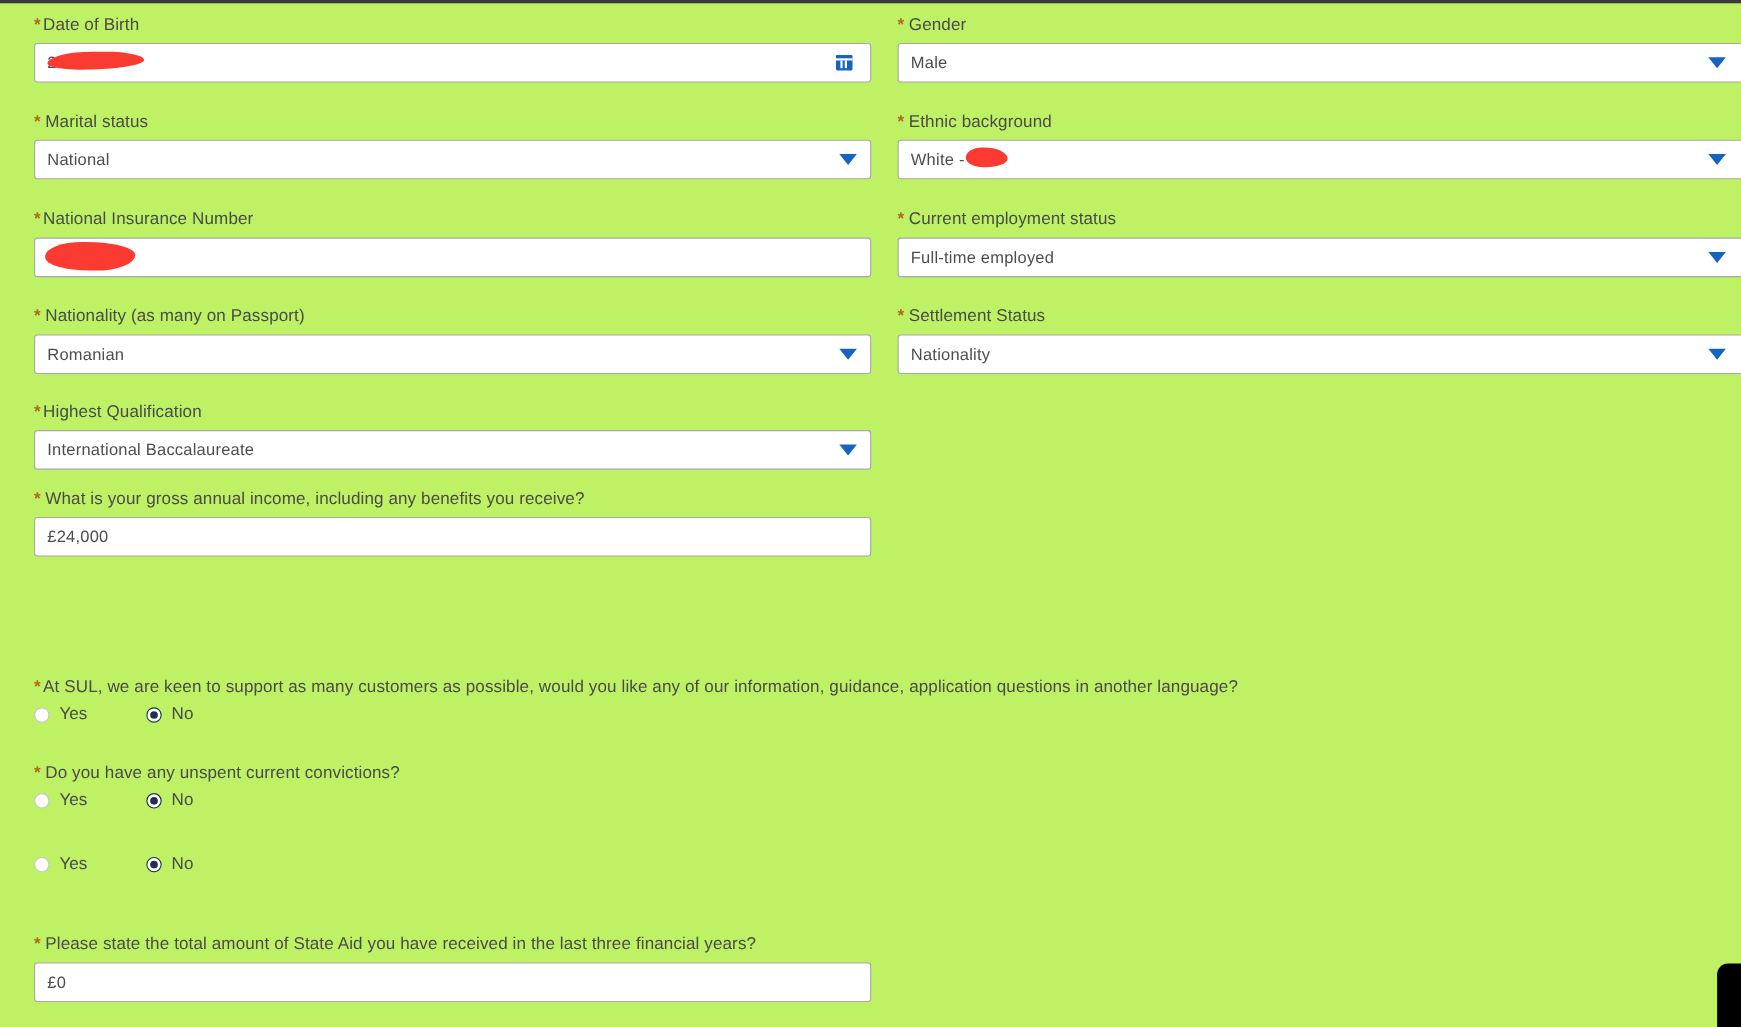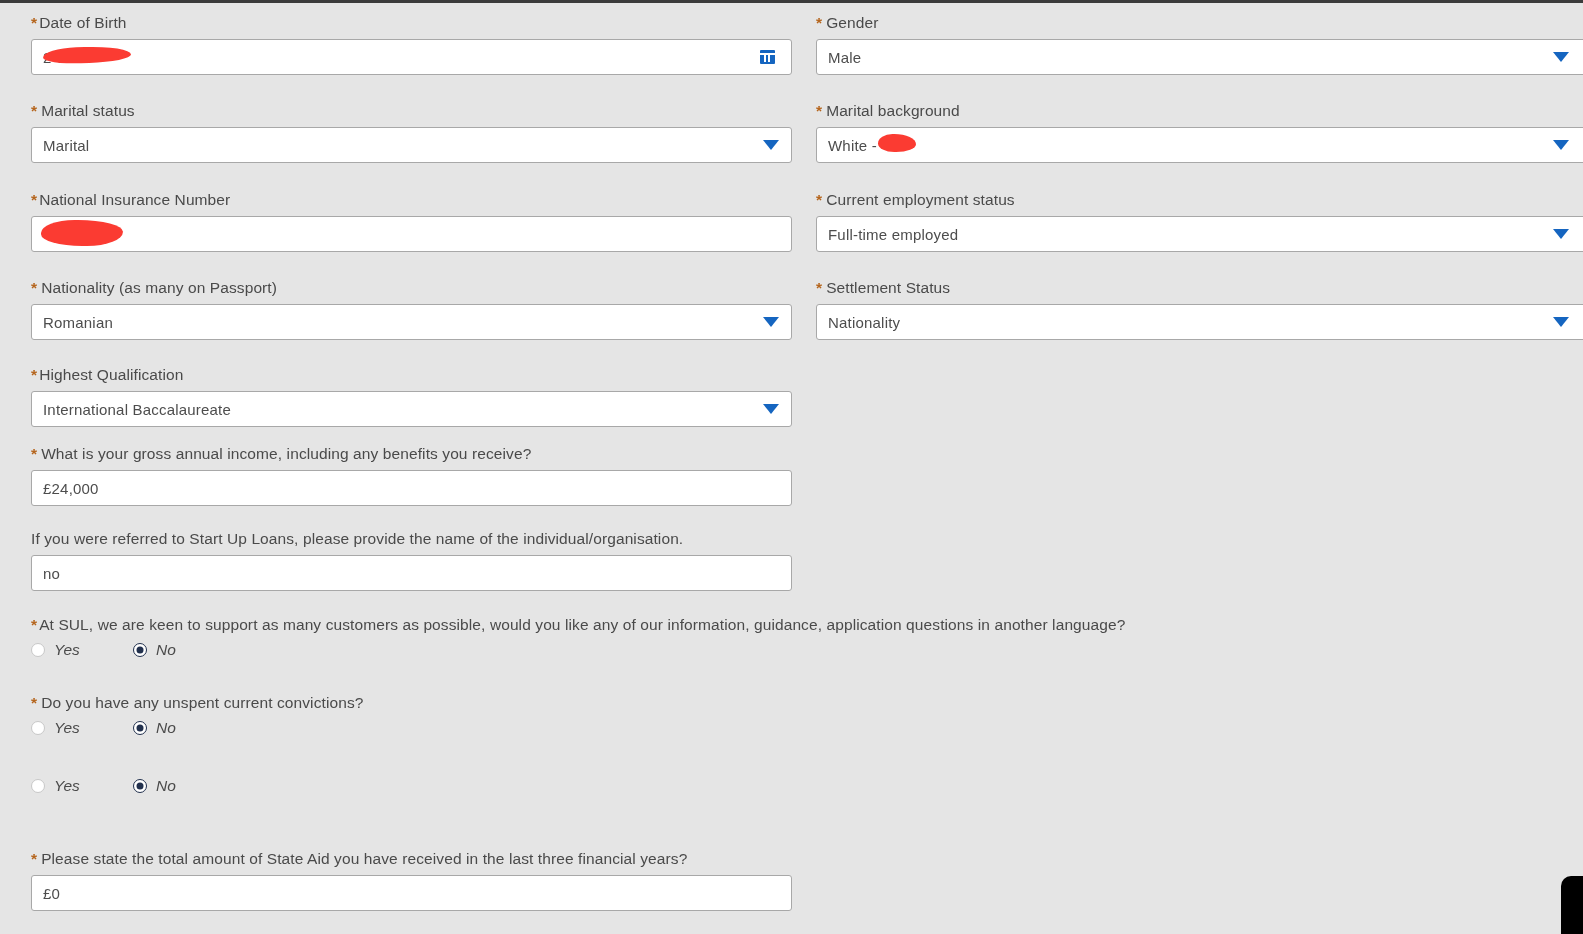--- a/index.html
+++ b/index.html
@@ -6,21 +6,21 @@
   html, body {
     margin: 0; padding: 0;
     width: 1583px; height: 934px;
     background: #ffffff;
     font-family: "Liberation Sans", sans-serif;
     overflow: hidden;
   }
   .page {
     position: relative;
     width: 1583px; height: 934px;
-    background: #e5e5e5;
+    background: #bef264;
     border-top: 3px solid #3b3b3b;
     overflow: hidden;
   }
 
   
   .col-left  { position: absolute; left: 31px;  width: 761px; }
   .col-right { position: absolute; left: 816px; width: 800px; }
 
   .field { position: absolute; }
 
@@ -105,21 +105,21 @@
     width: 82px; height: 26px;
     border-radius: 45% 60% 48% 55% / 55% 50% 60% 50%;
   }
   .redact.eth {
     left: 61px; top: 6px;
     width: 38px; height: 18px;
     border-radius: 40% 60% 55% 45% / 55% 60% 45% 50%;
   }
 
   
-  .radio-row { display: flex; align-items: flex-start; margin-top: 5px; font-style: italic; }
+  .radio-row { display: flex; align-items: flex-start; margin-top: 5px; }
   .radio-opt { display: flex; align-items: center; cursor: pointer; }
   .radio-opt.first { width: 102px; }
   .radio-dot {
     width: 14px; height: 14px;
     border-radius: 50%;
     border: 1.6px solid #c8c8c8;
     background: #ffffff;
     position: relative;
     flex: none;
   }
@@ -175,21 +175,21 @@
     <div class="control">
       <span class="value">2          7</span>
       <span class="redact dob"></span>
       <span class="cal-icon"></span>
     </div>
   </div>
 
   <div class="field col-left" style="top:99px">
     <div class="label"><span class="req sp">*</span><span>Marital status</span></div>
     <div class="control">
-      <span class="value">Marital</span>
+      <span class="value">National</span>
       <span class="caret"></span>
     </div>
   </div>
 
   <div class="field col-left" style="top:188px">
     <div class="label"><span class="req">*</span><span>National Insurance Number</span></div>
     <div class="control">
       <span class="value"></span>
       <span class="redact nin"></span>
     </div>
@@ -211,26 +211,20 @@
     </div>
   </div>
 
   <div class="field col-left" style="top:442px">
     <div class="label"><span class="req sp">*</span><span>What is your gross annual income, including any benefits you receive?</span></div>
     <div class="control">
       <span class="value">£24,000</span>
     </div>
   </div>
 
-  <div class="field col-left" style="top:527px">
-    <div class="label"><span>If you were referred to Start Up Loans, please provide the name of the individual/organisation.</span></div>
-    <div class="control">
-      <span class="value">no</span>
-    </div>
-  </div>
 
   <div class="field" style="left:31px; top:613px; width:1200px">
     <div class="label"><span class="req">*</span><span>At SUL, we are keen to support as many customers as possible, would you like any of our information, guidance, application questions in another language?</span></div>
     <div class="radio-row">
       <div class="radio-opt first">
         <span class="radio-dot"></span>
         <span class="radio-label">Yes</span>
       </div>
       <div class="radio-opt">
         <span class="radio-dot on"></span>
@@ -275,21 +269,21 @@
 
   <div class="field col-right" style="top:11px">
     <div class="label"><span class="req sp">*</span><span>Gender</span></div>
     <div class="control">
       <span class="value">Male</span>
       <span class="caret" style="right:46px"></span>
     </div>
   </div>
 
   <div class="field col-right" style="top:99px">
-    <div class="label"><span class="req sp">*</span><span>Marital background</span></div>
+    <div class="label"><span class="req sp">*</span><span>Ethnic background</span></div>
     <div class="control">
       <span class="value">White -</span>
       <span class="redact eth"></span>
       <span class="caret" style="right:46px"></span>
     </div>
   </div>
 
   <div class="field col-right" style="top:188px">
     <div class="label"><span class="req sp">*</span><span>Current employment status</span></div>
     <div class="control">

